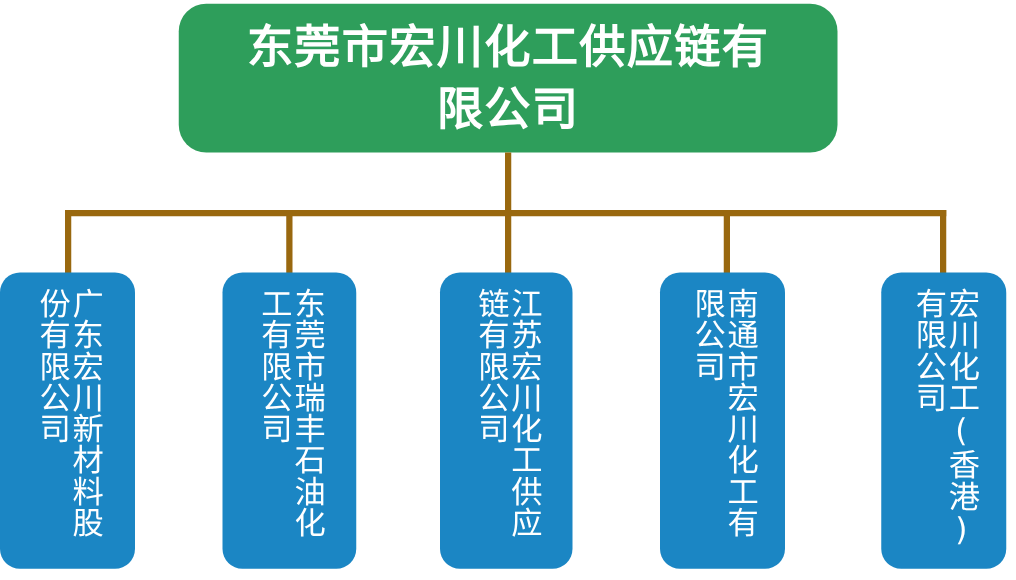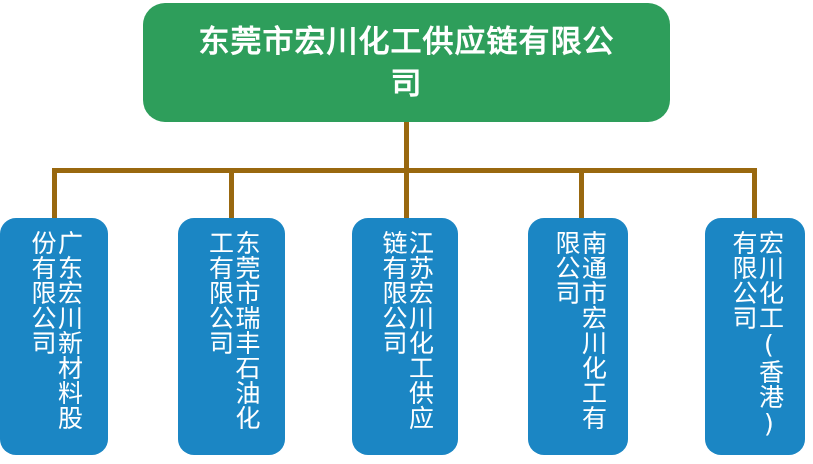--- a/index.html
+++ b/index.html
@@ -30,21 +30,21 @@
     height: 119px;
     background: #2E9E5B;
     border-radius: 22px;
     box-sizing: border-box;
     display: flex;
     align-items: center;
     justify-content: center;
   }
   .root-label {
     color: #ffffff;
-    font-size: 31px;
+    font-size: 37px;
     font-weight: bold;
     line-height: 1.35;
     text-align: center;
     letter-spacing: 1px;
     width: 440px;
     white-space: normal;
   }
 
   
   .conn {

